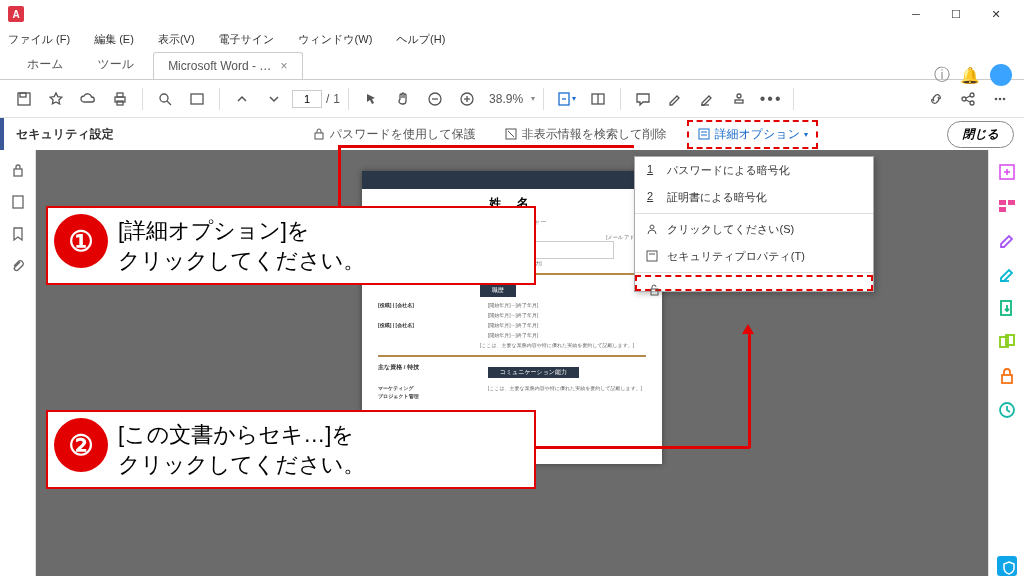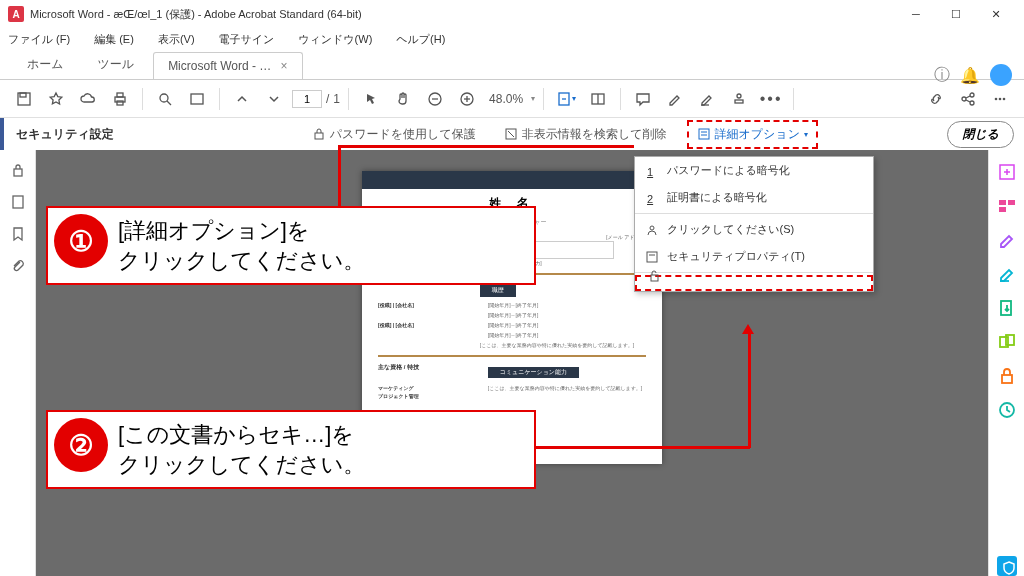--- a/index.html
+++ b/index.html
@@ -43,21 +43,21 @@
 .doc-sub { text-align: center; font-size: 6px; color: #888; }
 .doc-body { padding: 6px 16px; font-size: 5px; color: #666; line-height: 1.6; }
 .doc-row { display: flex; gap: 8px; margin-bottom: 2px; }
 .doc-row .l { width: 38%; font-weight: bold; color: #333; }
 .doc-row .r { flex: 1; }
 .tag { display: inline-block; background: #2a3748; color: #fff; padding: 1px 12px; font-size: 6px; margin: 4px 0; }
 .doc-box { border: 1px solid #ccc; height: 18px; width: 50%; margin-left: 38%; }
 .doc-sep { border-top: 2px solid #b5894a; margin: 6px 0; }
 
 .dropdown { position: absolute; left: 634px; top: 156px; width: 240px; background: #fff; border: 1px solid #aaa; box-shadow: 2px 2px 6px rgba(0,0,0,.25); font-size: 11px; z-index: 50; }
-.dd-item { padding: 6px 12px 6px 32px; color: #333; position: relative; display: flex; align-items: flex-end; }
+.dd-item { padding: 6px 12px 6px 32px; color: #333; position: relative; display: flex; align-items: flex-start; }
 .dd-item.num::before { content: attr(data-num); position: absolute; left: 12px; text-decoration: underline; }
 .dd-item .ico { position: absolute; left: 10px; width: 14px; height: 14px; color: #555; }
 .dd-sep { height: 1px; background: #ddd; margin: 2px 0; }
 .dd-item.hl { border: 2.5px dashed #e30000; }
 
 .callout { position: absolute; background: #fff; border: 2.5px solid #e30000; display: flex; align-items: flex-start; z-index: 60; }
 .callout .num { width: 54px; height: 54px; background: #e30000; color: #fff; border-radius: 50%; display: flex; align-items: center; justify-content: center; font-size: 28px; font-weight: bold; margin: 6px; flex-shrink: 0; }
 .callout .txt { font-size: 22px; padding: 8px 14px 8px 4px; line-height: 1.35; color: #000; }
 
 .arrow-v { position: absolute; background: #e30000; width: 2.5px; z-index: 55; }
@@ -67,21 +67,20 @@
 .top-right { position: absolute; top: 64px; right: 12px; display: flex; gap: 10px; align-items: center; }
 .avatar { width: 22px; height: 22px; border-radius: 50%; background: #3aa3ff; }
 
 svg { display: block; }
 </style>
 </head>
 <body>
 
 <div class="titlebar">
   <span class="app-icon">A</span>
-  <span>Microsoft Word - æŒ/œl_1 (保護) - Adobe Acrobat Standard (64-bit)</span>
   <span class="spacer"></span>
   <span class="win-btn">─</span>
   <span class="win-btn">☐</span>
   <span class="win-btn">✕</span>
 </div>
 
 <div class="menubar">
   <span>ファイル (F)</span>
   <span>編集 (E)</span>
   <span>表示(V)</span>
@@ -173,21 +172,21 @@
         <line x1="5" y1="8" x2="11" y2="8"></line>
       </svg>
     </div>
   <div class="tb-btn">
       <svg width="16" height="16" viewBox="0 0 16 16" fill="none" stroke="#555" stroke-width="1.3">
         <circle cx="8" cy="8" r="6"></circle>
         <line x1="5" y1="8" x2="11" y2="8"></line>
         <line x1="8" y1="5" x2="8" y2="11"></line>
       </svg>
     </div>
-  <span class="tb-zoom">48.0%</span>
+  <span class="tb-zoom">38.9%</span>
   <span style="color:#888;font-size:8px">▾</span>
   <div class="tb-sep"></div>
   <div class="tb-btn" style="color:#1a6dcc">
       <svg width="16" height="16" viewBox="0 0 16 16" fill="none" stroke="#1a6dcc" stroke-width="1.3">
         <rect x="3" y="2" width="10" height="12"></rect>
         <path d="M6 8h4"></path>
       </svg>
       <span style="font-size:8px;color:#1a6dcc">▾</span>
     </div>
   <div class="tb-btn">

